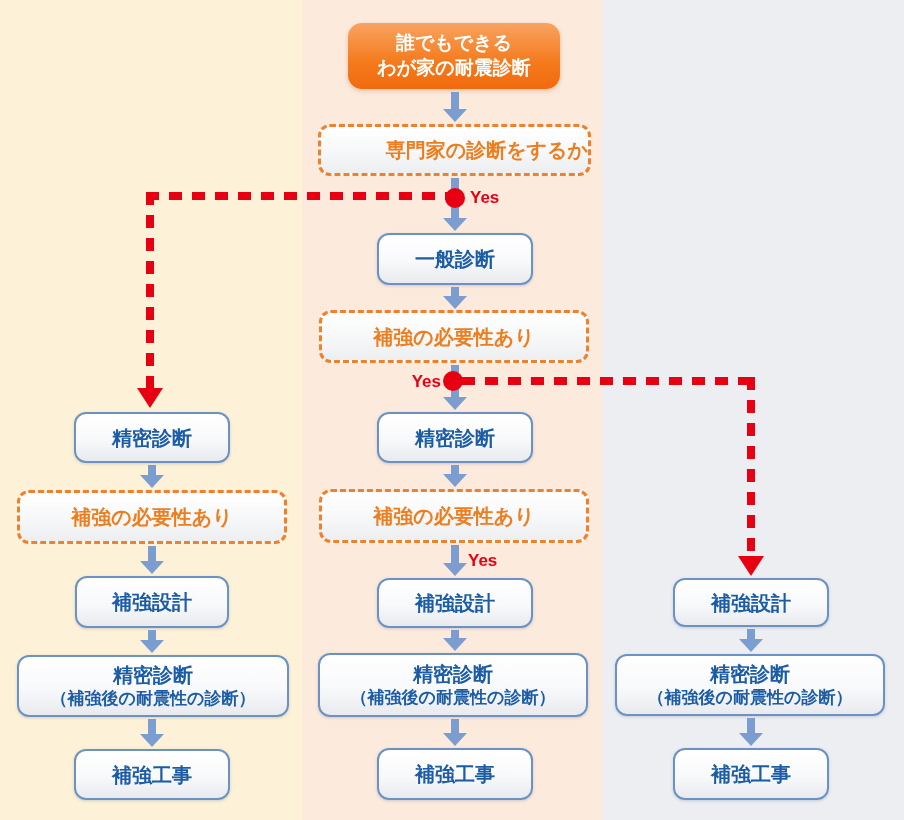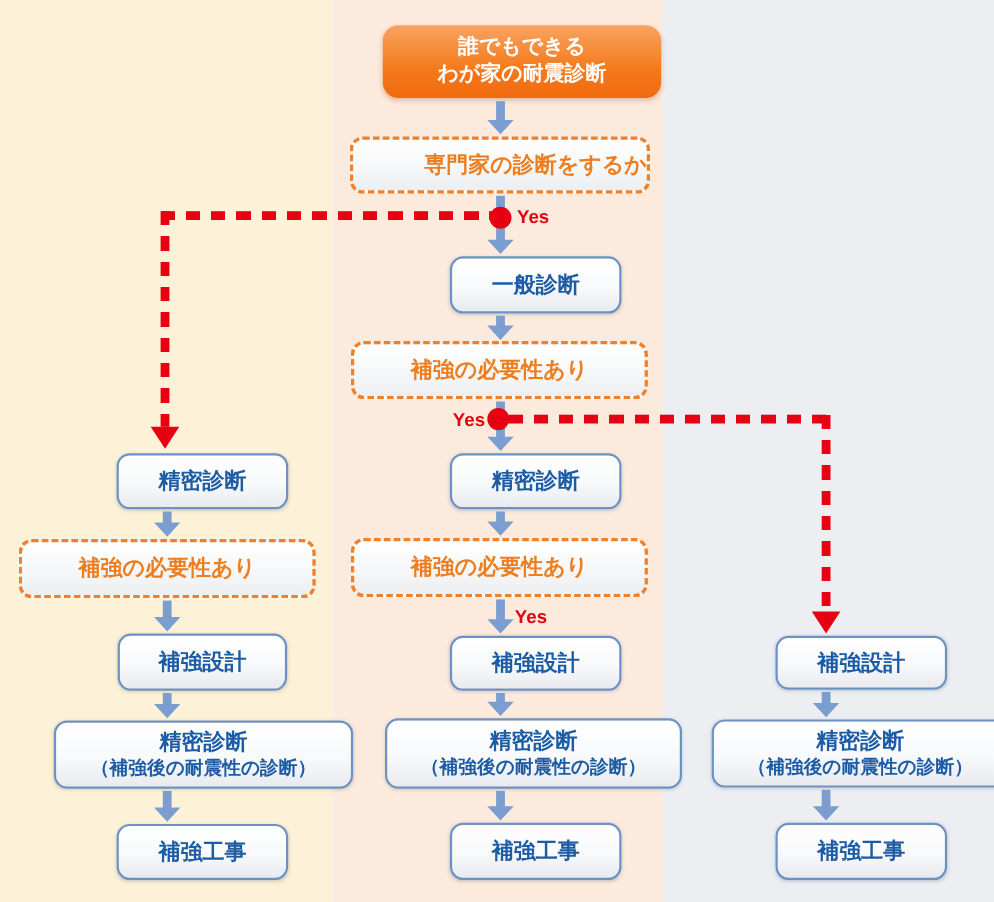--- a/index.html
+++ b/index.html
@@ -7,21 +7,21 @@
   .stage{position:relative;width:904px;height:820px;overflow:hidden;background:#fff;}
   .col{position:absolute;top:0;bottom:0;}
   .col-left{left:0;width:302px;background:#FDF2D7;}
   .col-mid{left:302px;width:300px;background:#FCEADD;}
   .col-right{left:602px;width:302px;background:#ECEEF2;}
 
   .box{position:absolute;display:flex;flex-direction:column;align-items:center;justify-content:center;
        text-align:center;box-sizing:border-box;font-weight:bold;line-height:1.3;}
   .box.blue{border:2px solid #6C92C4;border-radius:12px;
        background:linear-gradient(180deg,#ffffff 0%,#f8f9fb 55%,#e8eaee 100%);
-       color:#1C5CA5;font-size:20px;box-shadow:0 1px 3px rgba(80,100,130,.25);margin-left:32px;}
+       color:#1C5CA5;font-size:20px;box-shadow:0 1px 3px rgba(80,100,130,.25);}
   .box.dashed{border:3px dashed #F08029;border-radius:12px;
        background:linear-gradient(180deg,#ffffff 0%,#f6f7f8 55%,#eceef0 100%);
        color:#EE7D1E;font-size:20px;}
   .box.orange{border-radius:14px;
        background:linear-gradient(180deg,#F9A361 0%,#F47A1C 60%,#F16A0E 100%);
        color:#ffffff;font-size:19px;box-shadow:0 2px 4px rgba(150,70,0,.25);}
   .box .l2{font-size:17px;}
 
   .arrow{position:absolute;width:24px;}
   .arrow::before{content:"";position:absolute;left:8px;top:0;bottom:11px;width:8px;background:#7C9DD0;}
@@ -39,21 +39,21 @@
 </style>
 </head>
 <body>
 
 <div class="stage">
 
   <div class="col col-left"></div>
   <div class="col col-mid"></div>
   <div class="col col-right"></div>
 
-  <div class="box orange" style="left:348px;top:23px;width:253px;height:66px;">
+  <div class="box orange" style="left:348px;top:23px;width:212px;height:66px;">
     <span>誰でもできる</span>
     <span>わが家の耐震診断</span>
   </div>
 
   <div class="arrow" style="left:443px;top:92px;height:30px;"></div>
 
   <div class="box dashed" style="left:318px;top:124px;width:273px;height:52px;align-items:flex-end;">
     <span>専門家の診断をするか</span>
   </div>
 

